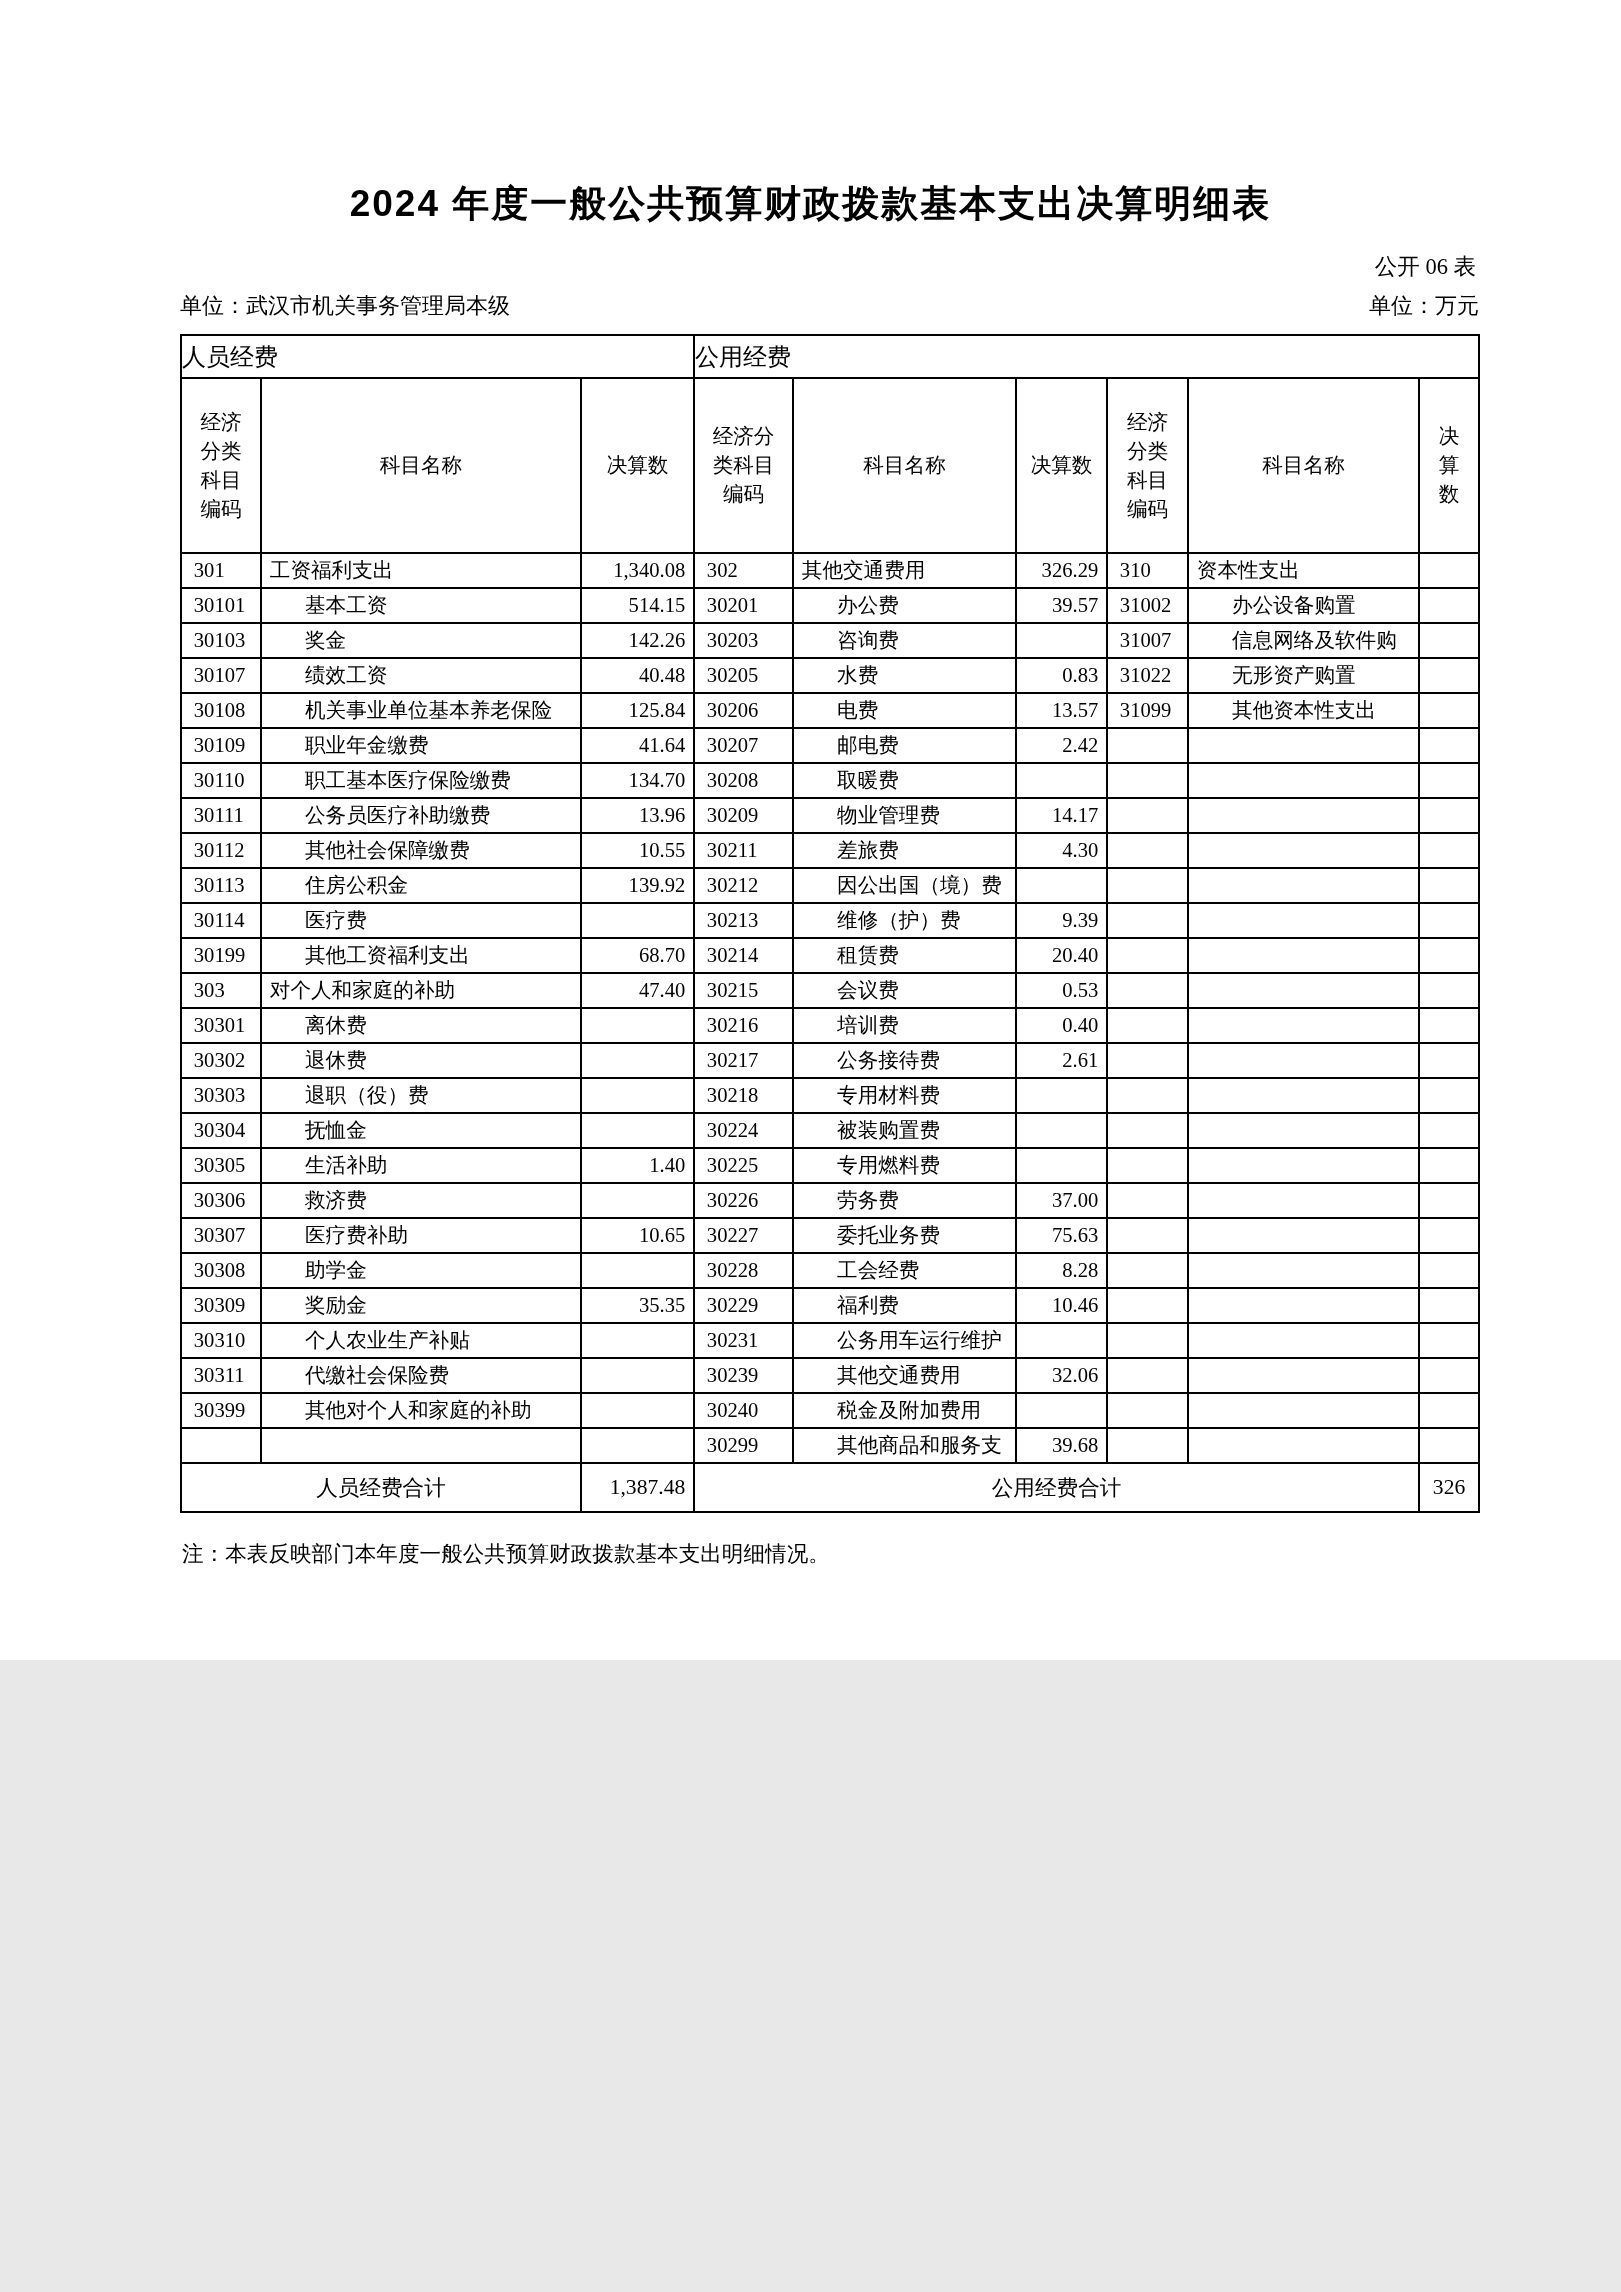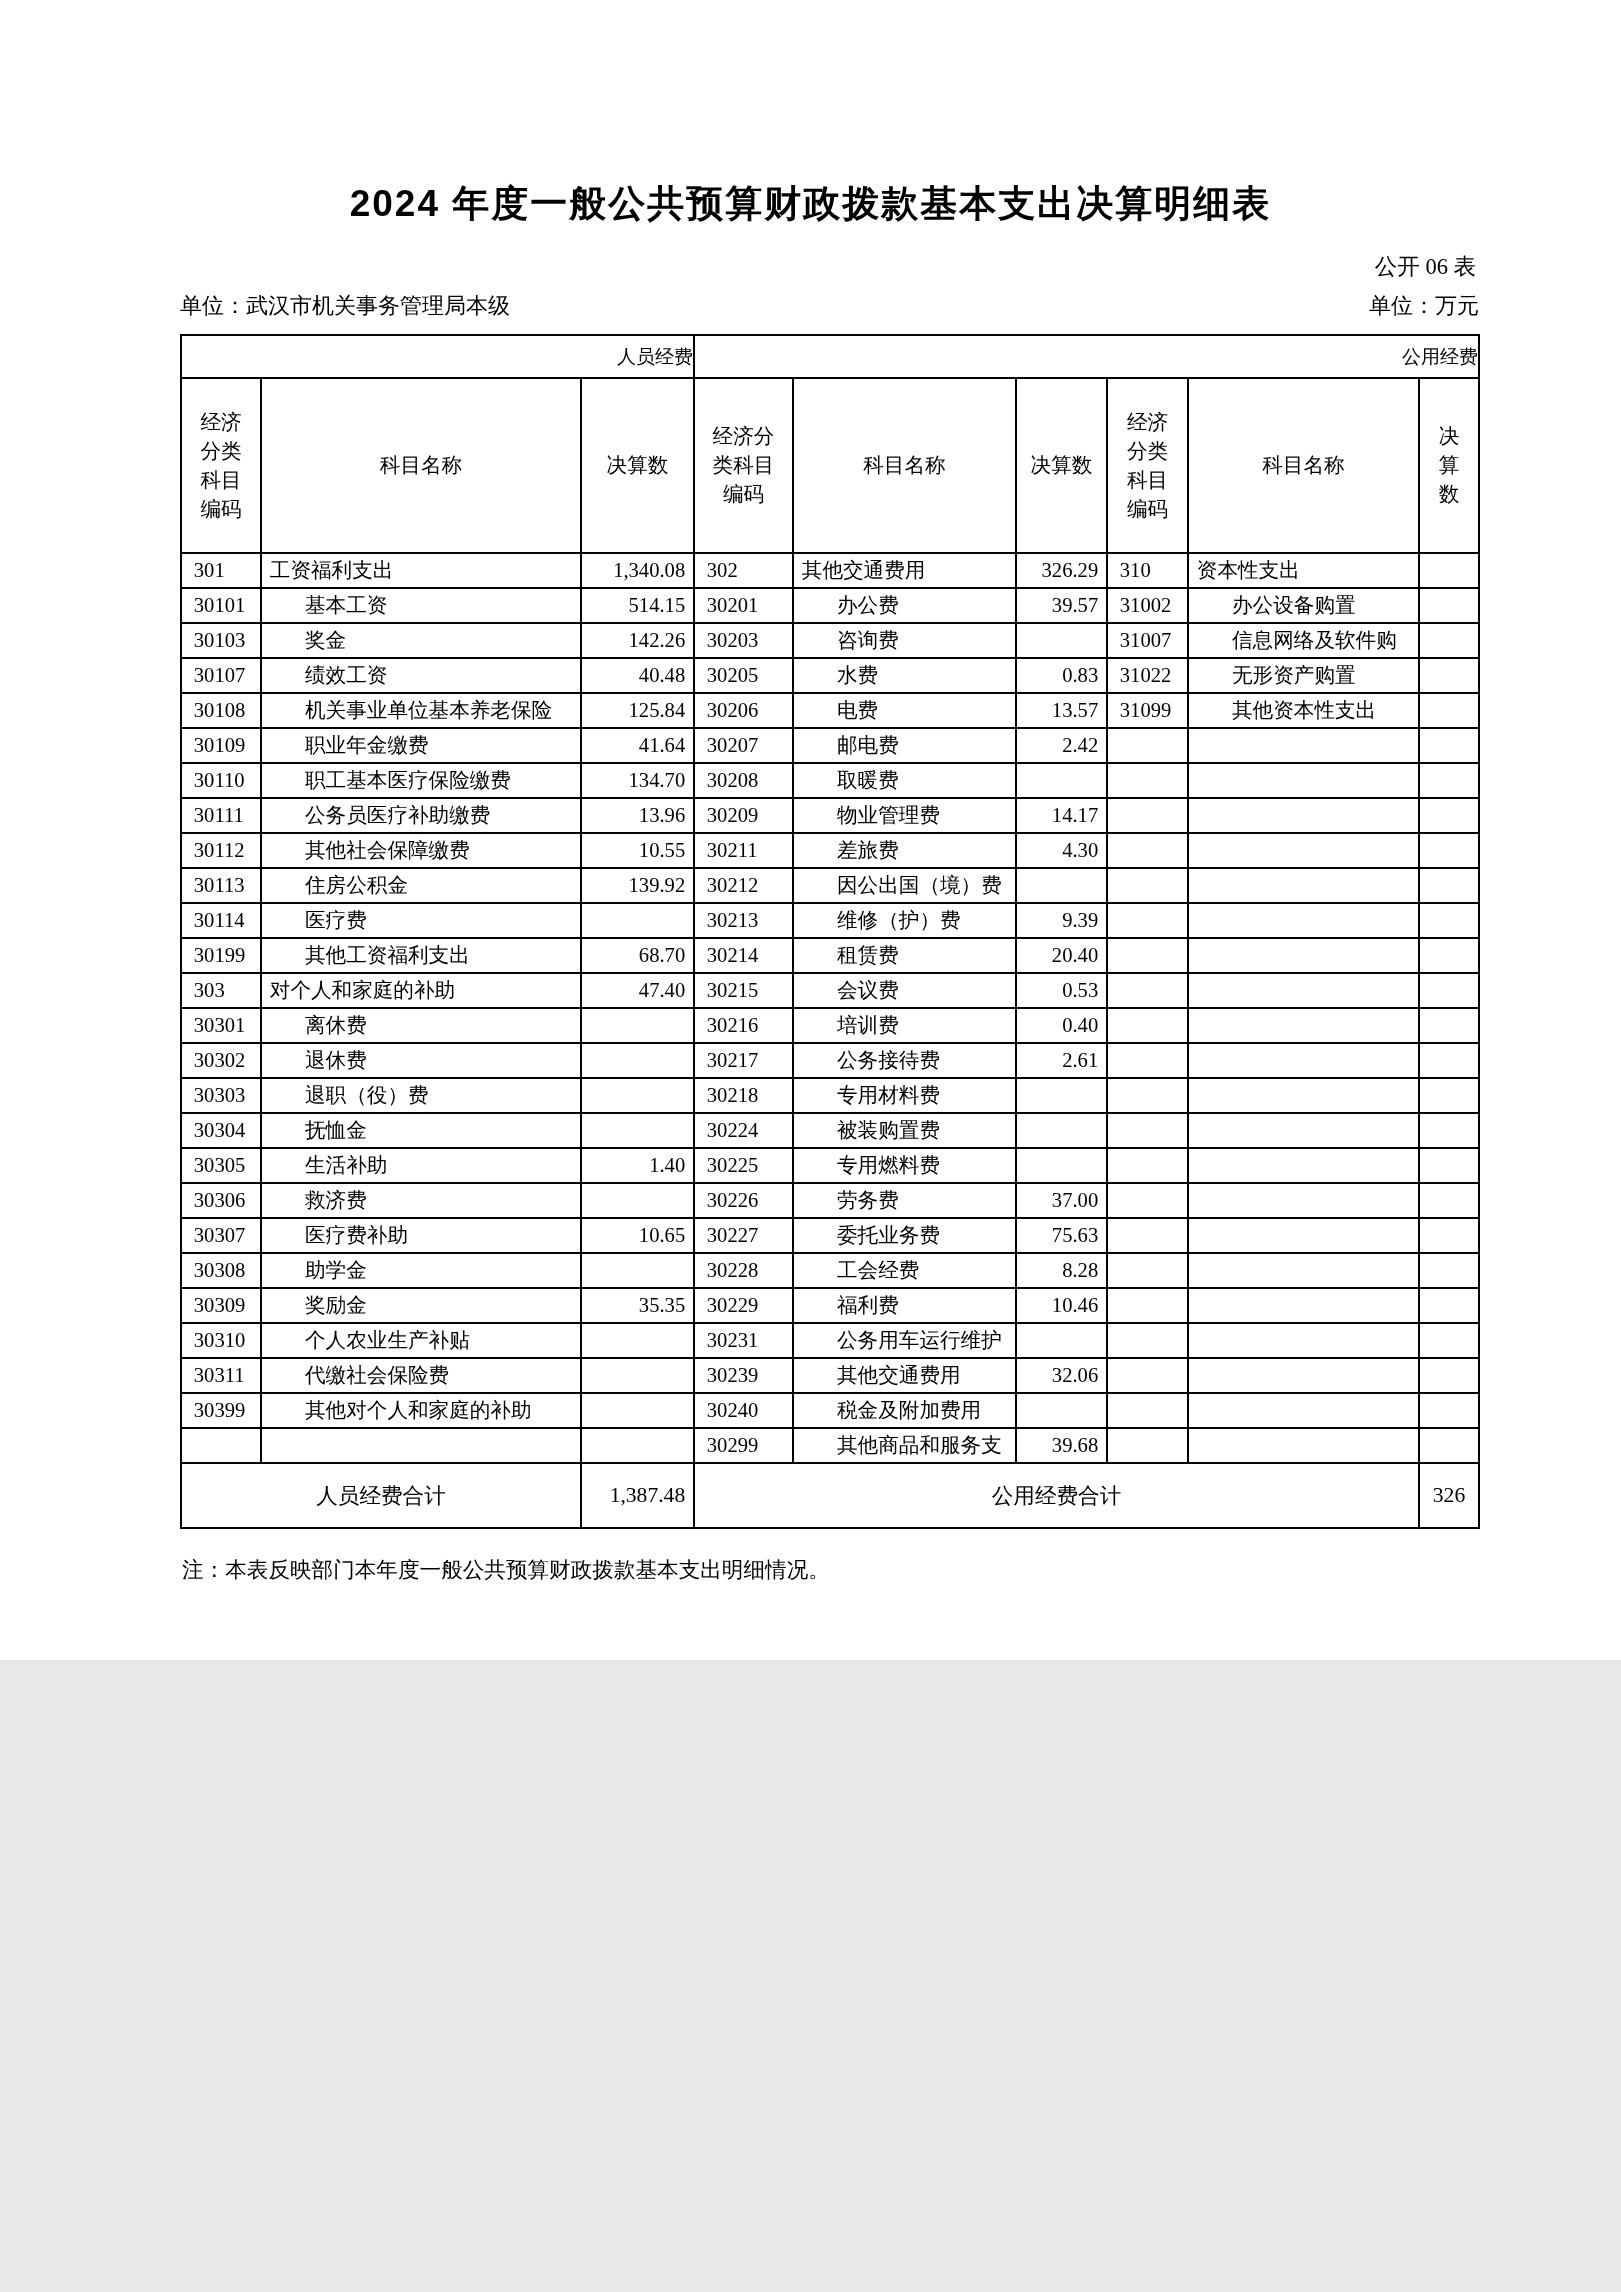--- a/index.html
+++ b/index.html
@@ -22,35 +22,35 @@
   }
   table.budget{
     margin:12.7px 0 0 180px;border-collapse:collapse;table-layout:fixed;
     width:1299px;border:2.9px solid #000;font-size:20.6px;
   }
   .budget th,.budget td{
     border:2px solid #000;padding:0;overflow:hidden;vertical-align:middle;
     font-weight:normal;
   }
   .group-row th{
-    height:41px;font-size:19px;text-align:right;border-bottom:2.9px solid #000;
+    height:41px;font-size:24px;text-align:left;border-bottom:2.9px solid #000;
   }
   .colhead-row th{height:173px;text-align:center;line-height:29px;}
   .vstack4{white-space:pre-line;line-height:39px;}
   .vstack3{white-space:pre-line;line-height:51px;}
   .budget tbody td{height:33px;line-height:31px;white-space:nowrap;}
   .budget td.code{text-align:left;padding-left:11.8px;}
   .budget td.name{text-align:left;padding-left:7.8px;}
   .budget td.name.indent{padding-left:43px;}
   .budget td.val{text-align:right;padding-right:7.8px;}
   .total-row td{
     height:47px;text-align:center;font-size:21.6px;border-top:2.9px solid #000;
   }
   .total-row td.val{text-align:right;padding-right:7.8px;}
-  .total-row td.pub-val{text-align:center;padding:8px;}
+  .total-row td.pub-val{text-align:center;padding:0;}
   .note{margin:25.5px 0 0 182px;font-size:21.6px;}
   .page-number{
     position:absolute;top:2188px;left:0;width:100%;text-align:center;font-size:21.6px;padding-left:24px;
   }
 </style>
 </head>
 <body>
 
 <div class="page">
 

